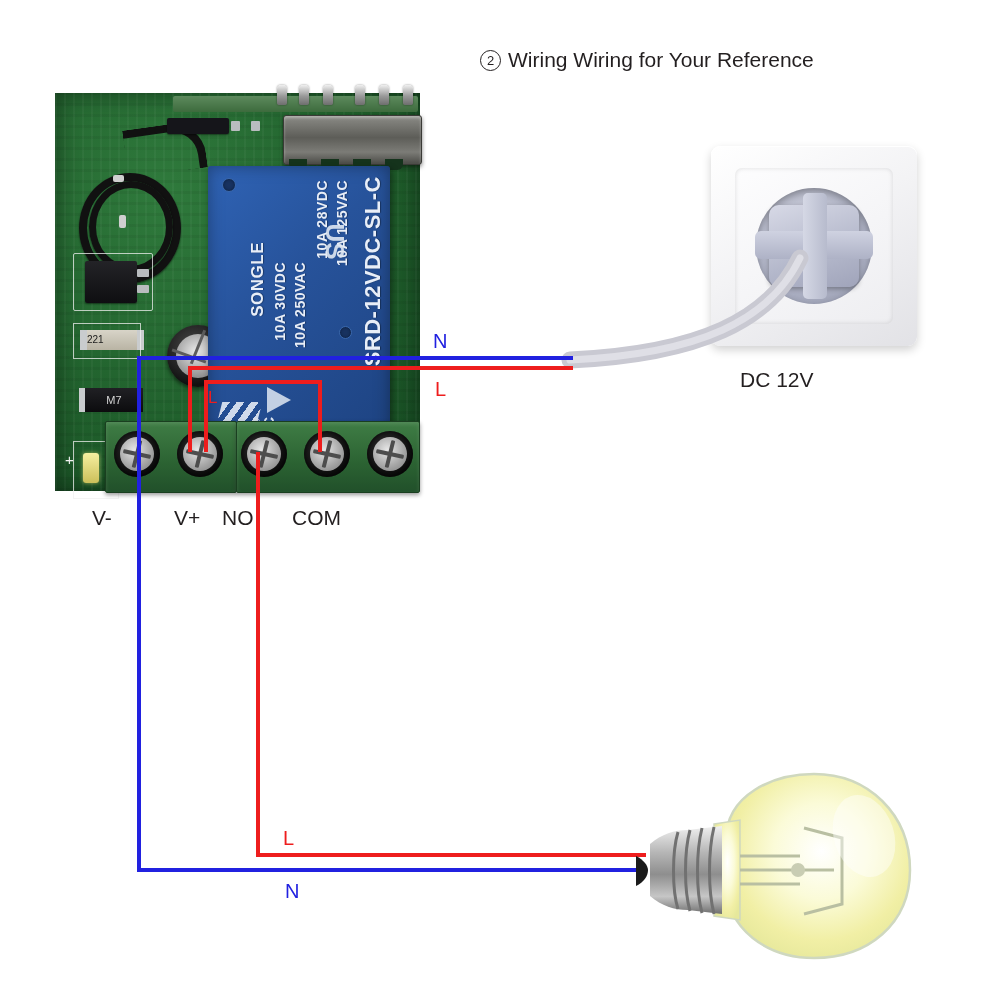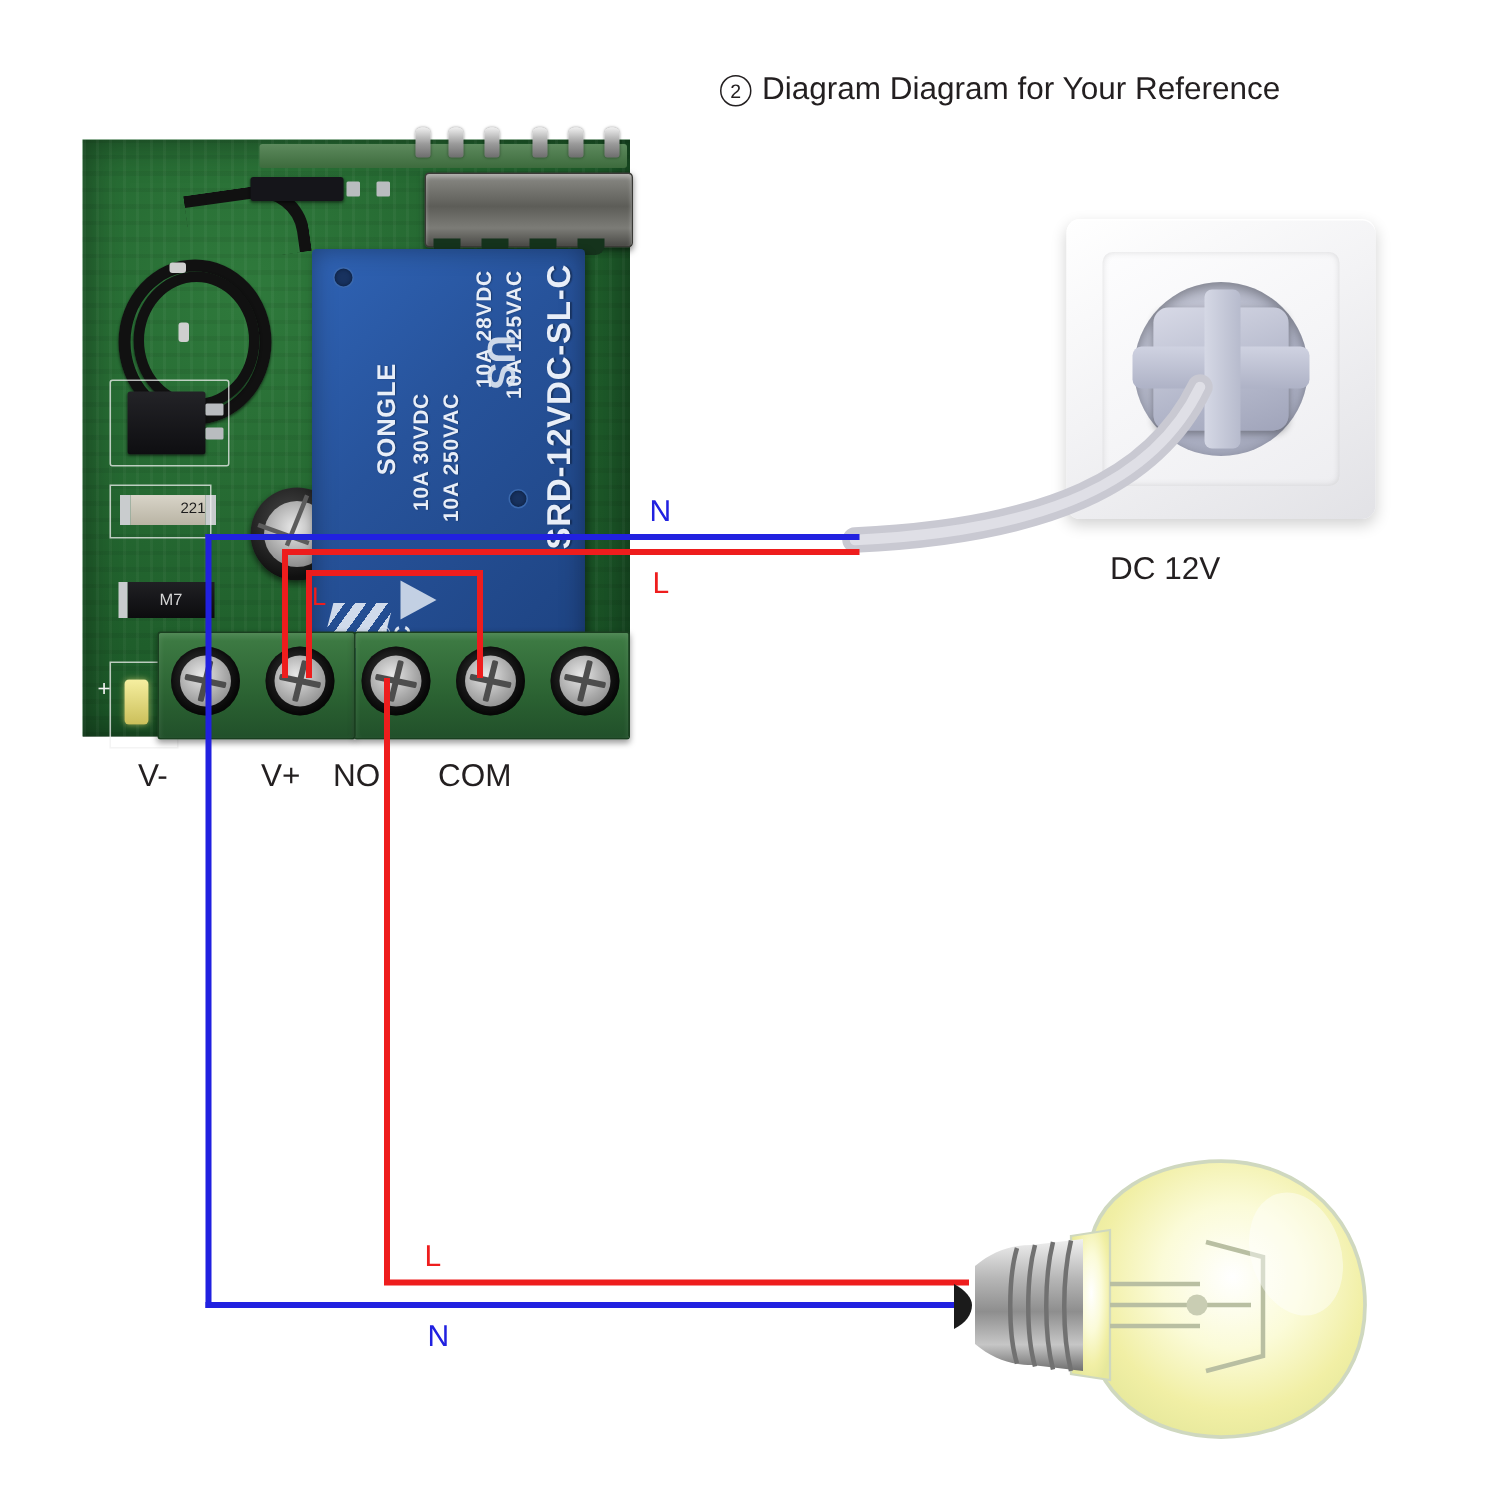--- a/index.html
+++ b/index.html
@@ -98,21 +98,21 @@
     background:#5c5c5c; transform:translateY(-50%) rotate(20deg); }
   
   .smd{ position:absolute; background:#15151a; border-radius:2px;
     box-shadow:0 1px 2px rgba(0,0,0,.5); }
   .pad{ position:absolute; background:#b9bcbf; border-radius:1px; }
   .silk{ position:absolute; border:1.5px solid rgba(240,240,240,.75); }
   .res221{
     position:absolute; left:25px; top:237px; width:50px; height:20px;
     background:linear-gradient(#d8d4c8,#b9b4a4);
     border-left:7px solid #c9ccce; border-right:7px solid #c9ccce;
-    color:#1c1c1c; font-size:10px; text-align:right; line-height:20px;
+    color:#1c1c1c; font-size:10px; text-align:left; line-height:20px;
   }
   .diodeM7{
     position:absolute; left:24px; top:295px; width:58px; height:24px;
     background:linear-gradient(#202024,#0c0c0e);
     color:#d6d6d6; font-size:11px; text-align:center; line-height:24px;
     border-left:6px solid #c9ccce;
   }
   .sot{
     position:absolute; left:30px; top:168px; width:52px; height:42px;
     background:linear-gradient(#232327,#0e0e11); border-radius:2px;
@@ -247,21 +247,21 @@
 
   svg{ overflow:visible; }
 </style>
 </head>
 <body>
 
 <div id="stage">
 
   <div class="title">
     <span class="circnum">2</span>
-    <span>Diagram Diagram for Your Reference</span>
+    <span>Wiring Wiring for Your Reference</span>
   </div>
 
   <div class="pcb">
     <div class="pcb-board"></div>
     <div class="pcb-topedge"></div>
 
     <div class="pin-row">
       <div class="pin" style="left:0px;"></div>
       <div class="pin" style="left:22px;"></div>
       <div class="pin" style="left:46px;"></div>

